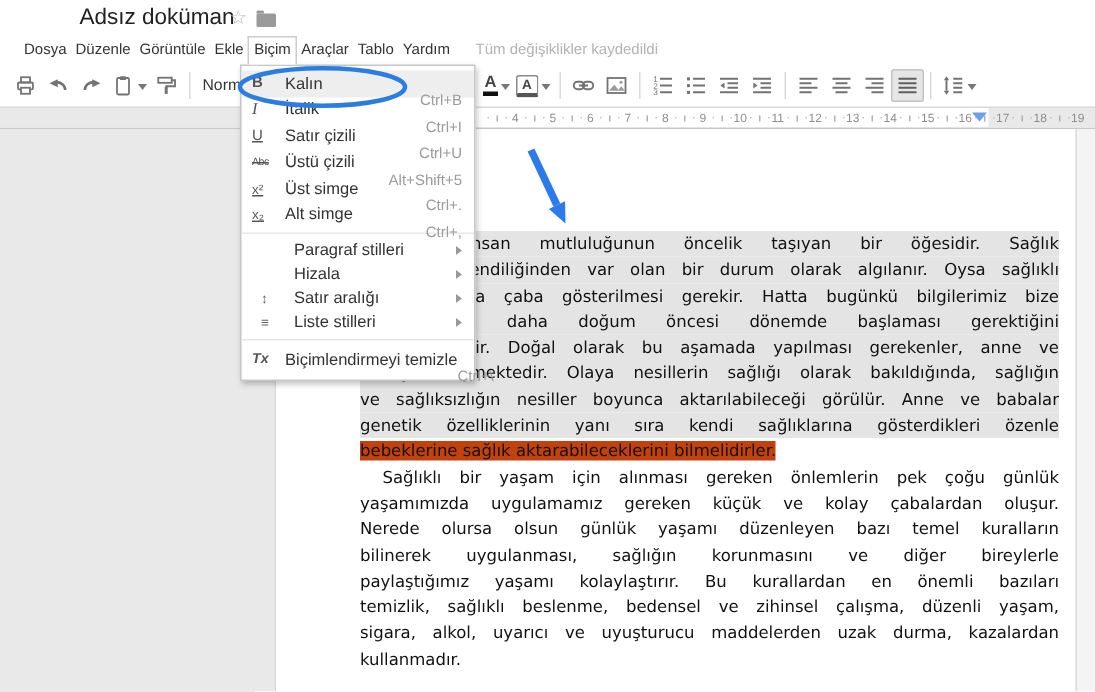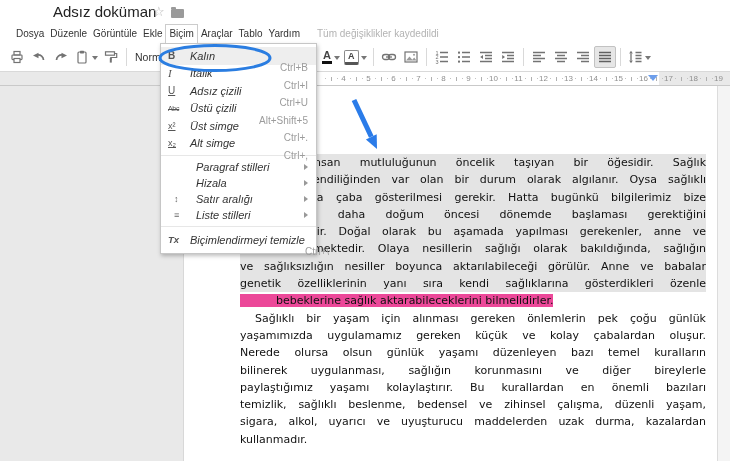--- a/index.html
+++ b/index.html
@@ -52,37 +52,37 @@
   .page{position:absolute;left:183px;top:0;width:535px;height:375px;background:#fff;
         border-left:1px solid #d8d8d8;box-sizing:border-box;padding:68px 12px 0 56px;overflow:hidden;}
   .scrollbar{position:absolute;right:0;top:0;width:12px;height:375px;background:#f4f4f4;border-left:1px solid #dcdcdc;}
 
   .page{font-family:"DejaVu Sans",sans-serif;font-size:11px;color:#111;}
   .line{height:17.3px;line-height:17.3px;text-align:justify;text-align-last:justify;white-space:normal;overflow:hidden;}
   .lastline{text-align-last:left;}
   .lines .line:first-of-type{text-indent:15px;}
   .para1 .line{background:#e4e4e4;}
   .para1 .lastline{background:none;}
-  .selspan{background:#ec4899;padding-left:36px;}
+  .selspan{background:#c2410c;}
 
   
   .menu{position:absolute;left:160px;top:43px;width:157px;background:#fff;border:1px solid #c6c6c6;
         box-shadow:1px 2px 4px rgba(0,0,0,.25);z-index:50;padding:3px 0 4px 0;box-sizing:border-box;}
   .mrow{display:flex;align-items:center;height:17.5px;padding:0 8px 0 6px;cursor:pointer;}
   .grpB .mrow{height:16px;padding-left:12px;}
   .mrow.hovered{background:#eee;}
   .micon{width:22px;font-size:10px;color:#555;padding-left:1px;flex:none;}
   .ic-b{font-weight:bold;}
   .ic-i{font-style:italic;font-family:"Liberation Serif",serif;font-size:11px;}
   .ic-u{text-decoration:underline;}
   .ic-s{font-size:7px;text-decoration:line-through;letter-spacing:-0.3px;}
   .ic-sup,.ic-sub{font-size:9px;text-decoration:underline;}
   .ic-ls,.ic-list{font-size:9px;color:#666;}
   .ic-tx{font-size:9.5px;font-style:italic;font-weight:bold;}
-  .mlabel{font-size:11px;color:#333;white-space:nowrap;font-style:italic;}
+  .mlabel{font-size:11px;color:#333;white-space:nowrap;}
   .msc{margin-left:auto;font-size:10px;color:#9c9c9c;white-space:nowrap;margin-top:24px;}
   .subarrow{margin-left:auto;width:0;height:0;border-left:4px solid #999;border-top:3px solid transparent;border-bottom:3px solid transparent;}
   .msep{border-top:1px solid #e7e7e7;margin:3px 0;}
   .mrow-last{height:19px;}
 
   
   .annot{position:absolute;z-index:60;pointer-events:none;}
 </style>
 </head>
 <body>
@@ -334,21 +334,21 @@
       <span class="mlabel">Kalın</span>
       <span class="msc">Ctrl+B</span>
     </div>
     <div class="mrow">
       <span class="micon ic-i">I</span>
       <span class="mlabel">İtalik</span>
       <span class="msc">Ctrl+I</span>
     </div>
     <div class="mrow">
       <span class="micon ic-u">U</span>
-      <span class="mlabel">Adsız çizili</span>
+      <span class="mlabel">Satır çizili</span>
       <span class="msc">Ctrl+U</span>
     </div>
     <div class="mrow">
       <span class="micon ic-s">Abc</span>
       <span class="mlabel">Üstü çizili</span>
       <span class="msc">Alt+Shift+5</span>
     </div>
     <div class="mrow">
       <span class="micon ic-sup">x²</span>
       <span class="mlabel">Üst simge</span>

